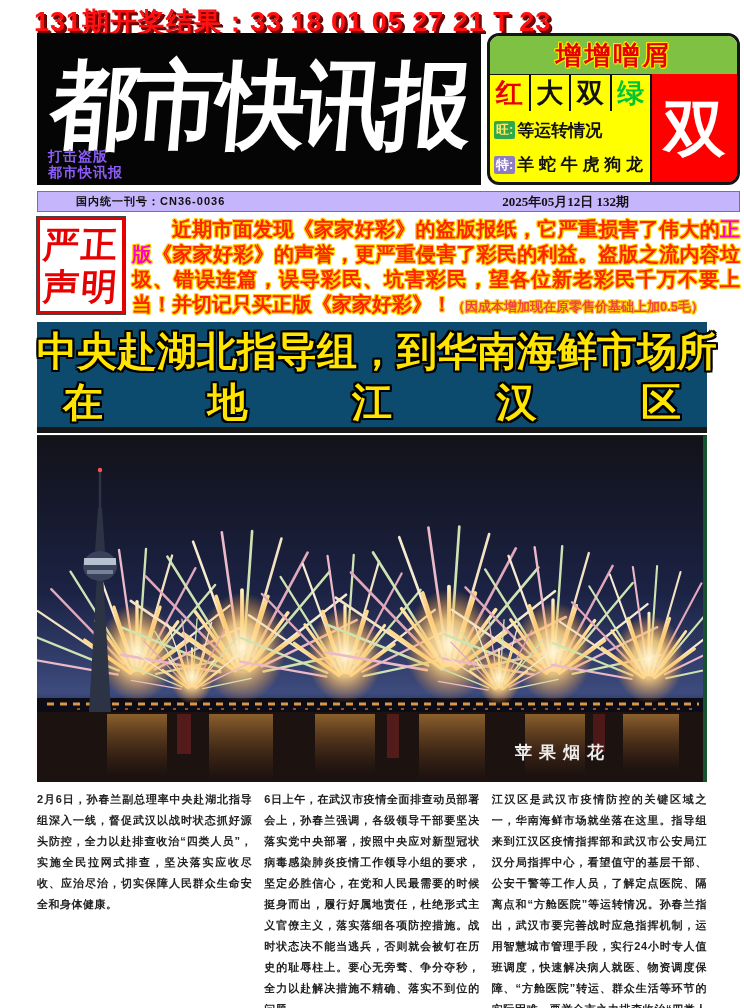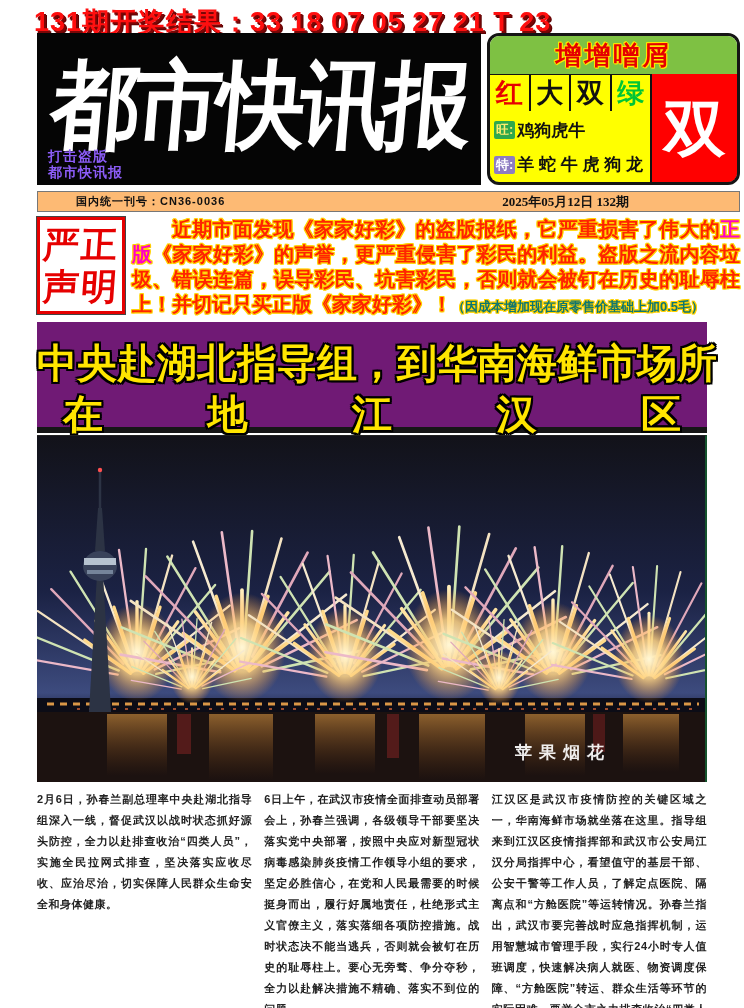--- a/index.html
+++ b/index.html
@@ -58,76 +58,76 @@
   .lp-bottom { display:flex; height:34px; background:#fff; border-top:1px solid #222; }
   .lp-nums { width:160px; padding:1px 2px 0 3px; }
   .lp-issue { flex:1; display:flex; align-items:center; justify-content:flex-start; border-left:2px solid #111; background:#fff; padding:1px 2px; }
   .issue-box { border:2px solid #e60000; border-radius:4px; color:#e60000; font-size:12px; font-weight:900;
     line-height:13px; padding:1px 2px; text-align:center; }
   .issue-tip { color:#e60000; font-size:15px; font-weight:900; line-height:16px; margin-left:3px; text-align:left; }
 
   
   .info-bar {
     position:absolute; left:37px; top:191px; width:703px; height:21px;
-    background:#fdba74; border:1px solid #777; display:flex; align-items:center;
+    background:#c4b5fd; border:1px solid #777; display:flex; align-items:center;
   }
   .info-serial { margin-left:38px; font-size:11px; font-weight:900; color:#111; letter-spacing:1px; }
   .info-date { position:absolute; left:0; right:110px; text-align:right; font-size:13px; font-weight:700; color:#111;font-family:Liberation Serif, serif; }
 
   
   .statement { position:absolute; left:37px; top:217px; width:705px; height:102px; display:flex; }
   .stmt-box {
     width:88px; height:97px; border:3px solid #e60000; outline:1px solid #444;
     display:flex; flex-direction:column; align-items:center; justify-content:center; background:#fff; flex:none;
   }
   .stmt-box div { color:#e60000; font-size:36px; font-weight:900; line-height:42px; letter-spacing:2px;
     transform:skewX(-4deg); }
   .stmt-text {
     flex:1; padding:0 2px 0 7px; font-size:20px; font-weight:900; line-height:25px;
     color:#ff2400; text-align:justify; text-indent:2em; letter-spacing:0px;
     text-shadow:1px 0 #ffd200,-1px 0 #ffd200,0 1px #ffd200,0 -1px #ffd200,1px 1px #ffd200,-1px -1px #ffd200,1px -1px #ffd200,-1px 1px #ffd200;
   }
   .stmt-text .magenta { color:#ff00c8; }
-  .stmt-text .note { color:#0f766e; font-size:13px; }
+  .stmt-text .note { color:#ef4444; font-size:13px; }
 
   
   .headline {
     position:absolute; left:37px; top:322px; width:670px; height:111px;
-    background:#701a75; border-bottom:6px solid #161616; padding-top:16px;
+    background:#0c4a6e; border-bottom:6px solid #161616; padding-top:4px;
   }
   .hl-line1 {
     text-align:center; font-size:40px; font-weight:900; color:#ffe500; white-space:nowrap;
     text-shadow:2px 0 #000,-2px 0 #000,0 2px #000,0 -2px #000,2px 2px #000,-2px -2px #000,2px -2px #000,-2px 2px #000;
     line-height:50px;
   }
   .hl-line2 { display:flex; justify-content:space-between; padding:0 26px; margin-top:2px; }
   .hl-line2 span {
     font-size:40px; font-weight:900; color:#ffe500; line-height:48px;
     text-shadow:2px 0 #000,-2px 0 #000,0 2px #000,0 -2px #000,2px 2px #000,-2px -2px #000,2px -2px #000,-2px 2px #000;
   }
 
   
   .photo {
     position:absolute; left:37px; top:435px; width:670px; height:347px;
-    border-right:2px solid #14532d; border-top:1px solid #222; overflow:hidden; background:#151520;
+    border-right:4px solid #14532d; border-top:1px solid #222; overflow:hidden; background:#151520;
   }
 
   
   .articles { position:absolute; left:37px; top:789px; width:670px; display:flex; gap:12px; }
   .article-col {
     flex:1; font-size:11px; font-weight:700; color:#222; line-height:21px;
     text-align:justify; letter-spacing:0.5px;
   }
 </style>
 </head>
 <body>
 
 <div class="page">
 
-  <div class="top-result">131期开奖结果：33 18 07 05 27 21 T 23</div>
+  <div class="top-result">131期开奖结果：33 18 01 05 27 21 T 23</div>
 
   <div class="masthead">
     <div class="masthead-title">都市快讯报</div>
     <div class="anti-piracy">
       <div>打击盗版</div>
       <div>都市快讯报</div>
     </div>
   </div>
 
   <div class="lottery-panel">
@@ -136,21 +136,21 @@
       <div class="lp-left">
         <div class="lp-cells">
           <div class="lp-cell red">红</div>
           <div class="lp-cell">大</div>
           <div class="lp-cell">双</div>
           <div class="lp-cell green">绿</div>
         </div>
         <div class="lp-wangte">
           <div class="wt-line">
             <span class="wt-badge wang">旺:</span>
-            <span>鸡狗虎牛</span>
+            <span>等运转情况</span>
           </div>
           <div class="wt-line">
             <span class="wt-badge te">特:</span>
             <span>羊 蛇 牛 虎 狗 龙</span>
           </div>
         </div>
       </div>
       <div class="lp-right">
         <span class="lp-big">双</span>
       </div>
@@ -176,21 +176,21 @@
   <div class="info-bar">
     <span class="info-serial">国内统一刊号：CN36-0036</span>
     <span class="info-date">2025年05月12日  132期</span>
   </div>
 
   <div class="statement">
     <div class="stmt-box">
       <div>严正</div>
       <div>声明</div>
     </div>
-    <div class="stmt-text"><span>近期市面发现《家家好彩》的盗版报纸，它严重损害了伟大的</span><span class="magenta">正版</span><span>《家家好彩》的声誉，更严重侵害了彩民的利益。盗版之流内容垃圾、错误连篇，误导彩民、坑害彩民，否则就会被钉在历史的耻辱柱上！并切记只买正版《家家好彩》！</span><span class="note">（因成本增加现在原零售价基础上加0.5毛）</span></div>
+    <div class="stmt-text"><span>近期市面发现《家家好彩》的盗版报纸，它严重损害了伟大的</span><span class="magenta">正版</span><span>《家家好彩》的声誉，更严重侵害了彩民的利益。盗版之流内容垃圾、错误连篇，误导彩民、坑害彩民，望各位新老彩民千万不要上当！并切记只买正版《家家好彩》！</span><span class="note">（因成本增加现在原零售价基础上加0.5毛）</span></div>
   </div>
 
   <div class="headline">
     <div class="hl-line1">中央赴湖北指导组，到华南海鲜市场所</div>
     <div class="hl-line2">
       <span>在</span>
       <span>地</span>
       <span>江</span>
       <span>汉</span>
       <span>区</span>

